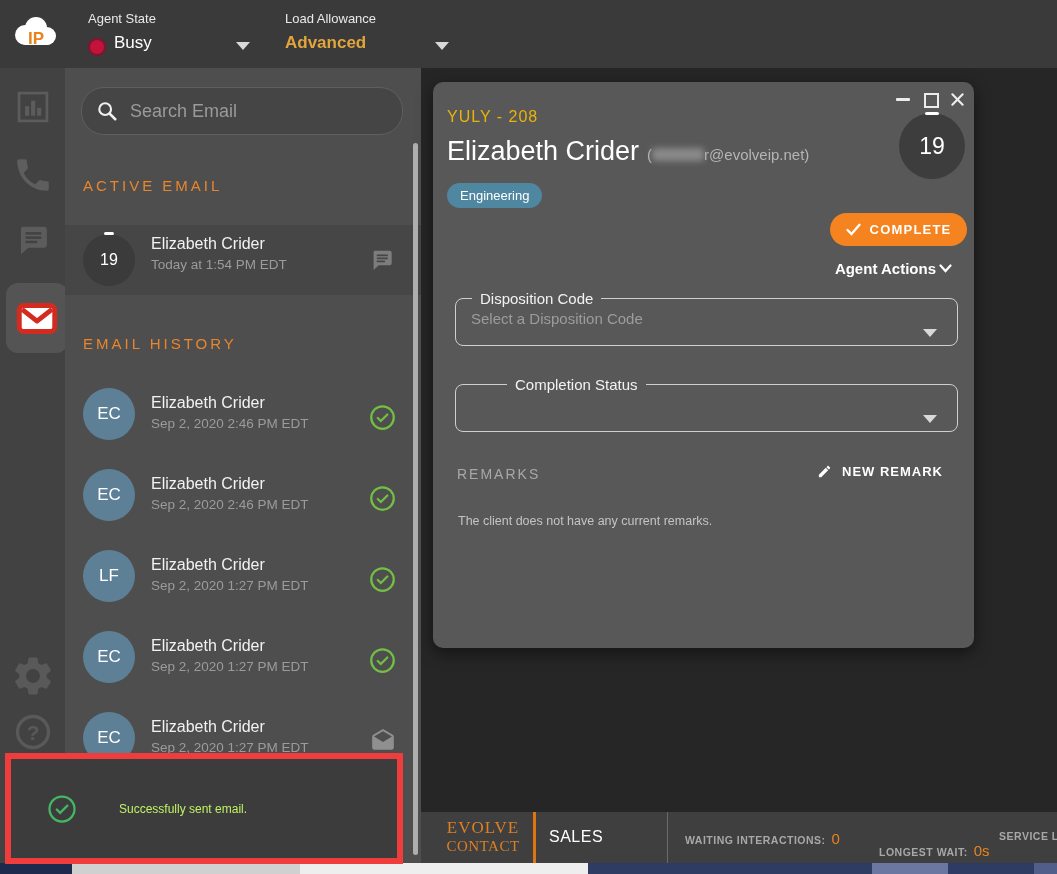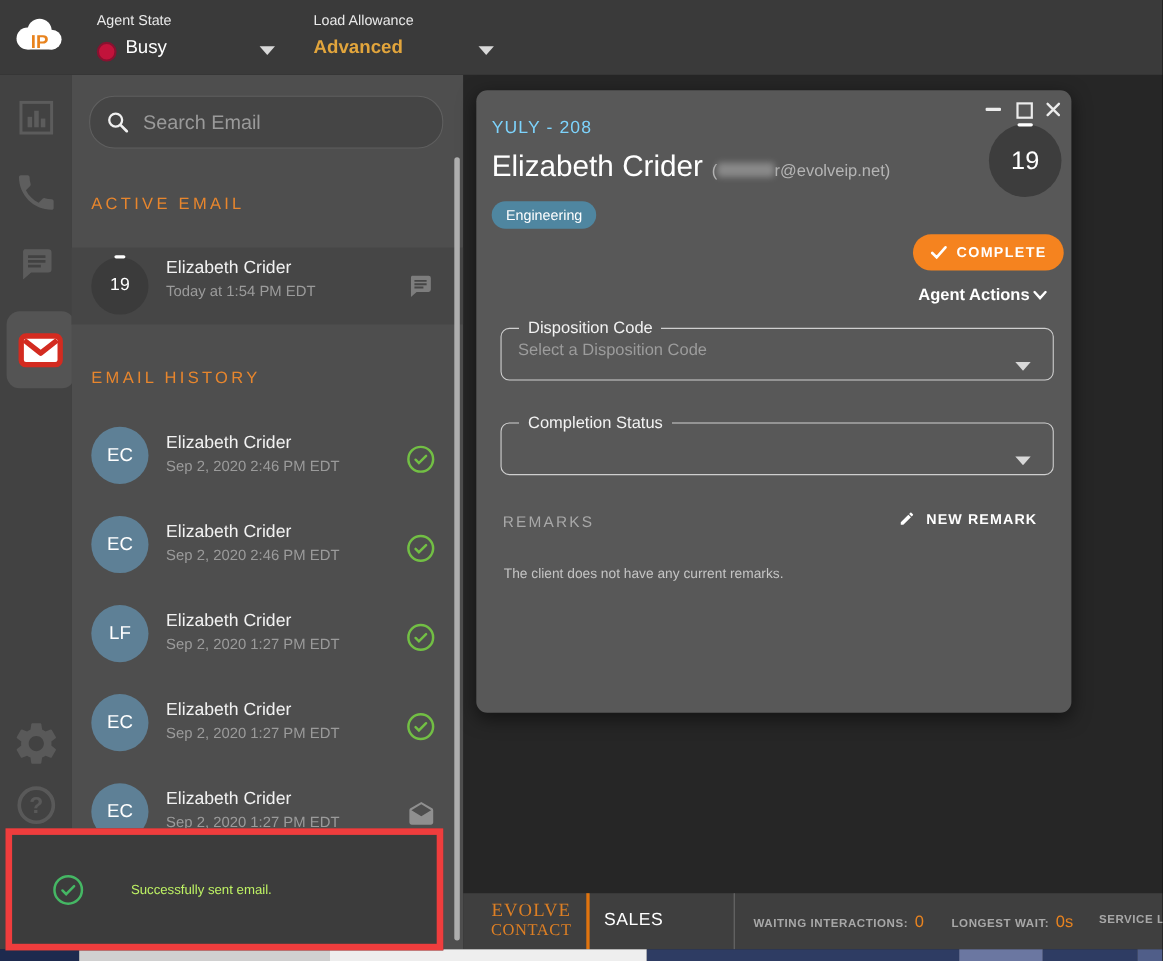--- a/index.html
+++ b/index.html
@@ -47,21 +47,21 @@
   .row-end{position:absolute;right:25px;}
   .scrollbar{position:absolute;left:413px;top:143px;width:5px;height:712px;
              background:#aeaeae;border-radius:3px;z-index:4;}
 
   
   .detail{position:absolute;left:433px;top:82px;width:541px;height:566px;background:#585858;
           border-radius:10px;box-shadow:0 5px 16px rgba(0,0,0,.5);z-index:3;}
   .winbtn{position:absolute;cursor:default;}
   .min-bar{width:14px;height:3px;background:#ececec;border-radius:1px;}
   .max-box{width:11px;height:11px;border:2px solid #ececec;}
-  .ref{position:absolute;left:14px;top:26px;font-size:16px;letter-spacing:1px;color:#7dd3fc;}
+  .ref{position:absolute;left:14px;top:26px;font-size:16px;letter-spacing:1px;color:#eab308;}
   .client{position:absolute;left:14px;top:54px;font-size:27px;color:#fff;}
   .client .email{font-size:15px;color:#b5b5b5;margin-left:8px;}
   .blur{display:inline-block;width:52px;height:13px;background:#969696;border-radius:3px;
         filter:blur(3px);opacity:.8;vertical-align:-1px;}
   .chip{position:absolute;left:14px;top:101px;height:25px;padding:0 13px;border-radius:13px;
         background:#4f86a0;color:#fff;font-size:13px;display:flex;align-items:center;}
   .big-badge{position:absolute;left:466px;top:31px;width:66px;height:66px;border-radius:50%;
         background:#3d3d3d;color:#fff;font-size:23px;display:flex;align-items:center;
         justify-content:center;}
   .big-badge .notch{width:14px;top:-1px;}
@@ -311,21 +311,21 @@
         <path d="M1.5 1.5 L6.5 7 L11.5 1.5" fill="none" stroke="#fff" stroke-width="2.2" stroke-linecap="round"></path>
       </svg>
     </div>
 
     <fieldset class="sel" style="top:208px;">
       <legend>Disposition Code</legend>
       <div class="sel-value ph">Select a Disposition Code</div>
       <div class="sel-caret"></div>
     </fieldset>
 
-    <fieldset class="sel" style="top:294px;">
+    <fieldset class="sel" style="top:294px;padding-left:35px;">
       <legend>Completion Status</legend>
       <div class="sel-caret"></div>
     </fieldset>
 
     <div class="remarks-h">REMARKS</div>
 
     <div class="new-remark">
       <svg width="15" height="15" viewBox="0 0 24 24">
         <path fill="#fff" d="M3 17.25V21h3.75L17.81 9.94l-3.75-3.75L3 17.25zM20.71 7.04c.39-.39.39-1.02 0-1.41l-2.34-2.34c-.39-.39-1.02-.39-1.41 0l-1.83 1.83 3.75 3.75 1.83-1.83z"></path>
       </svg>
@@ -351,21 +351,21 @@
       <div class="b2">CONTACT</div>
     </div>
     <div class="vdiv-o"></div>
     <div class="bp-name">SALES</div>
     <div class="vdiv-g"></div>
 
     <div class="stat" style="left:264px;">
       <span class="stat-label">WAITING INTERACTIONS:</span>
       <span class="stat-value">0</span>
     </div>
-    <div class="stat" style="left:444px;">
+    <div class="stat" style="left:458px;margin-top:12px;">
       <span class="stat-label">LONGEST WAIT:</span>
       <span class="stat-value">0s</span>
     </div>
     <div class="stat" style="left:578px;">
       <span class="stat-label">SERVICE LEV</span>
     </div>
   </div>
 
   <div class="strip" style="left:0;width:72px;background:#1d2a4e;"></div>
   <div class="strip" style="left:72px;width:228px;background:#d0d0d0;"></div>

